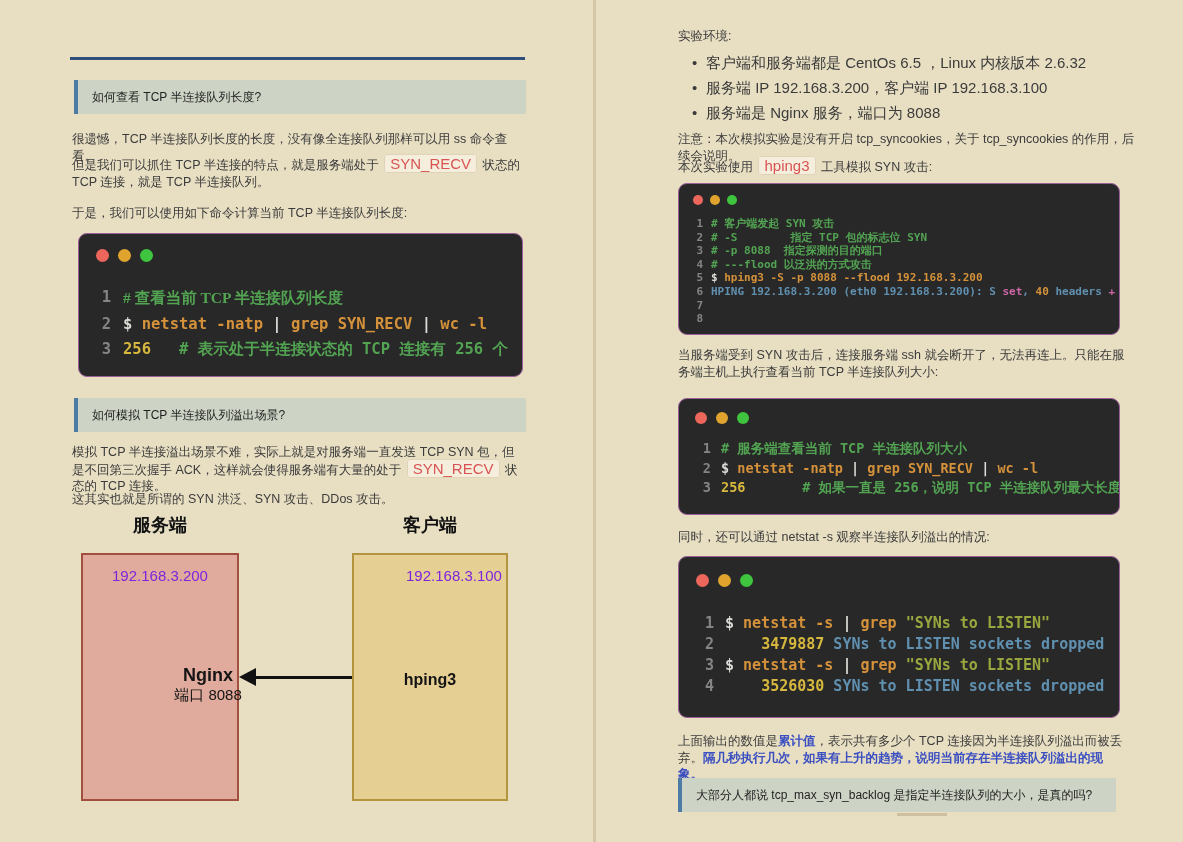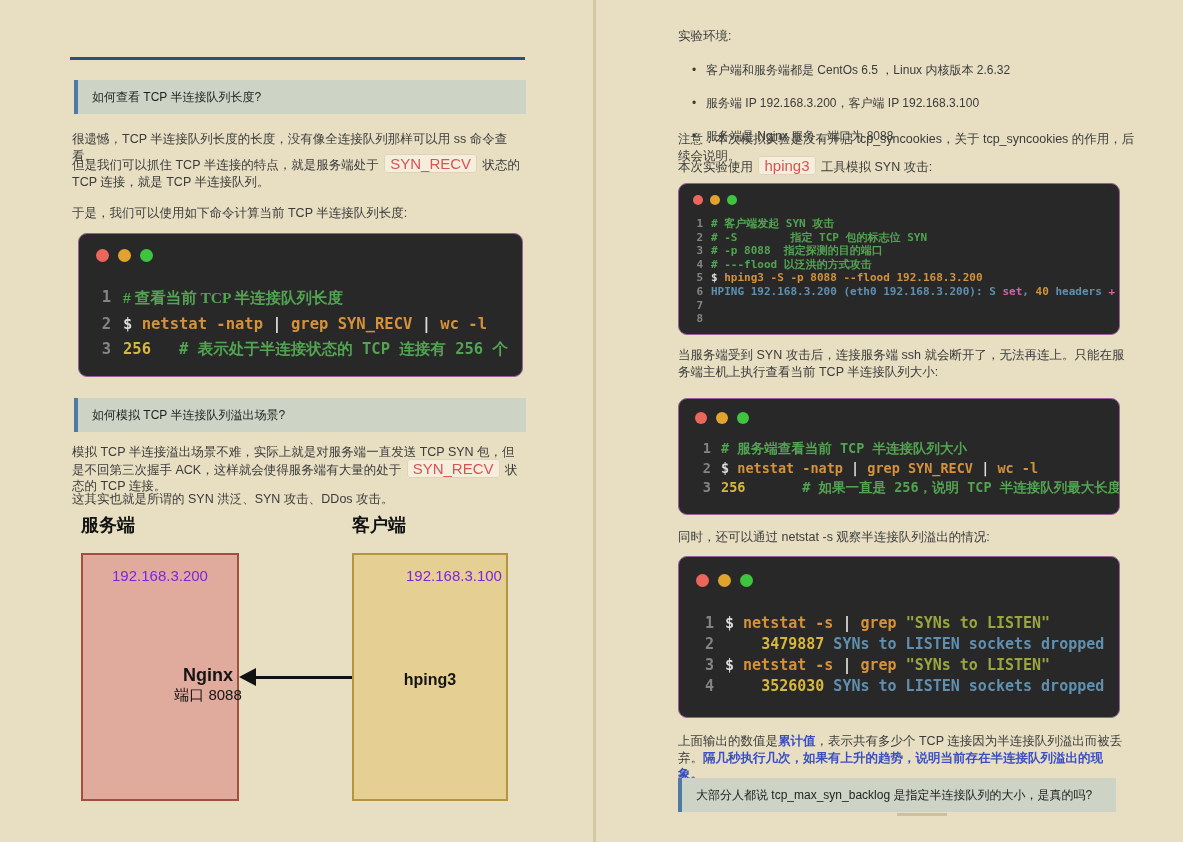--- a/index.html
+++ b/index.html
@@ -58,41 +58,41 @@
   .q1{left:74px;top:80px;width:452px;}
   .p1{left:72px;top:131px;width:455px;}
   .p2{left:72px;top:156px;width:455px;}
   .p3{left:72px;top:205px;width:455px;}
   .cb0{left:78px;top:233px;width:445px;height:144px;}
   .q2{left:74px;top:398px;width:452px;}
   .p4{left:72px;top:444px;width:455px;}
   .p5{left:72px;top:491px;width:455px;}
   
   .diagram{position:absolute;left:70px;top:505px;width:455px;height:310px;}
-  .diagram .lab{position:absolute;font-size:18px;font-weight:bold;color:#111;}
+  .diagram .lab{position:absolute;text-align:center;font-size:18px;font-weight:bold;color:#111;}
   .srv-label{left:11px;top:8px;width:158px;}
   .cli-label{left:282px;top:8px;width:156px;}
   .srv-box{position:absolute;left:11px;top:48px;width:158px;height:248px;box-sizing:border-box;
     background:var(--server-fill);border:2px solid var(--server-border);}
   .cli-box{position:absolute;left:282px;top:48px;width:156px;height:248px;box-sizing:border-box;
     background:var(--client-fill);border:2px solid var(--client-border);}
   .ip{position:absolute;text-align:center;font-size:15px;color:var(--ip-purple);}
   .srv-ip{left:11px;top:62px;width:158px;} .cli-ip{left:282px;top:62px;width:156px;padding-left:24px;}
   .srv-center{position:absolute;left:11px;top:160px;width:158px;text-align:center;color:#141414;margin-left:48px;}
   .srv-app{font-size:18px;font-weight:bold;line-height:20px;}
   .srv-port{font-size:15px;line-height:19px;}
   .cli-center{position:absolute;left:282px;top:166px;width:156px;text-align:center;
     font-size:16px;font-weight:bold;color:#141414;}
   .arrow-line{position:absolute;left:186px;top:171px;width:96px;height:3px;background:#111;}
   .arrow-head{position:absolute;left:169px;top:163px;width:0;height:0;
     border-right:17px solid #111;border-top:9px solid transparent;border-bottom:9px solid transparent;}
   
   .r1{left:678px;top:28px;width:445px;}
   .blist{position:absolute;left:692px;top:50px;width:430px;margin:0;padding:0;list-style:none;}
-  .blist li{position:relative;padding-left:14px;font-size:12px;line-height:25px;margin-top:8px;}
+  .blist li{position:relative;padding-left:14px;font-size:15px;line-height:25px;}
   .blist li::before{content:"•";position:absolute;left:0;top:0;color:#3b3b3b;}
   .r2{left:678px;top:131px;width:460px;}
   .r3{left:678px;top:158px;width:445px;}
   .cb1{left:678px;top:183px;width:442px;height:152px;}
   .r4{left:678px;top:347px;width:448px;}
   .cb2{left:678px;top:398px;width:442px;height:117px;}
   .r5{left:678px;top:529px;width:445px;}
   .cb3{left:678px;top:556px;width:442px;height:162px;}
   .r6{left:678px;top:733px;width:448px;line-height:18px;}
   .q3{left:678px;top:778px;width:438px;}

